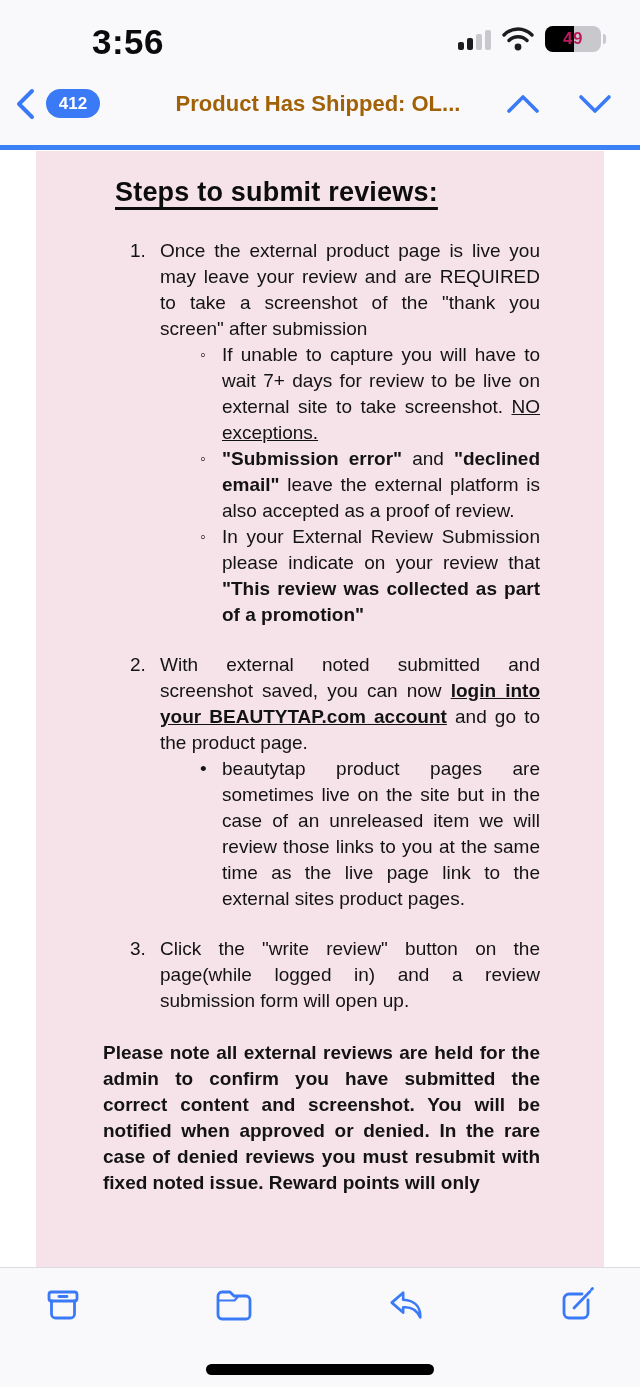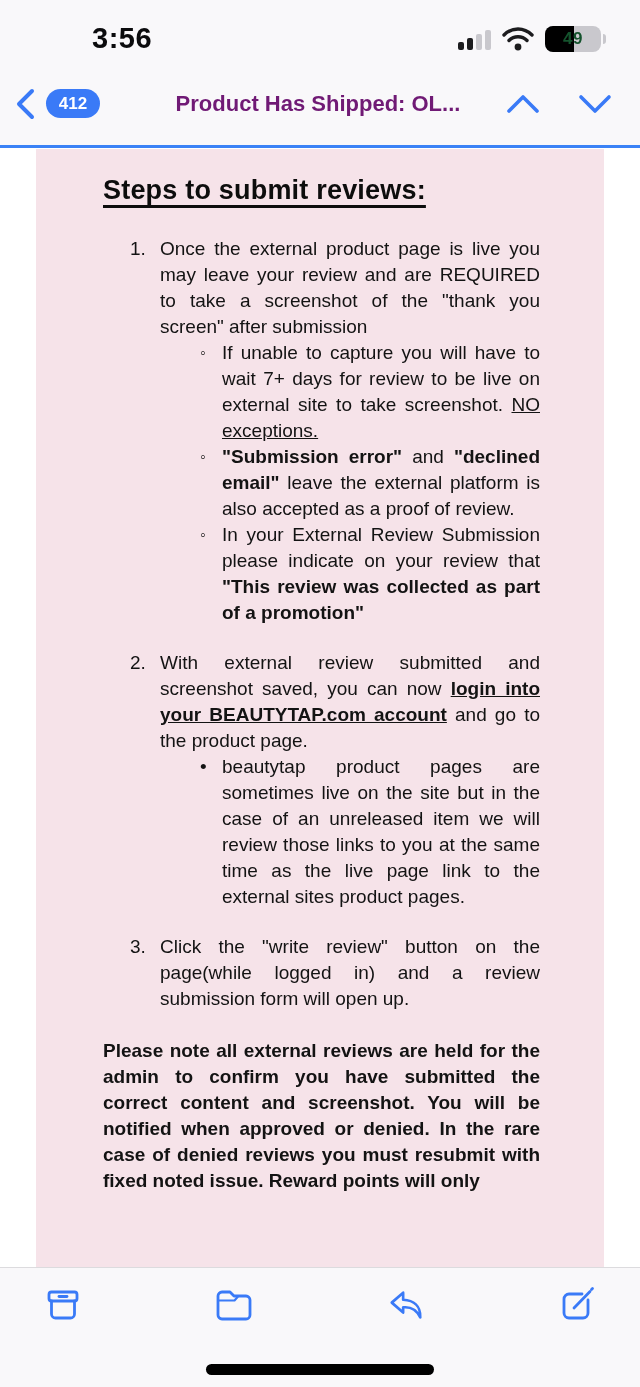--- a/index.html
+++ b/index.html
@@ -8,51 +8,51 @@
     font-family:"Liberation Sans",sans-serif;
     background:#ffffff;
     position:relative;
     overflow:hidden;
     -webkit-font-smoothing:antialiased;
   }
   .phone{width:640px;height:1387px;display:flex;flex-direction:column;background:#f9f8fa;}
 
   
   .statusbar{height:62px;position:relative;flex:0 0 auto;background:#f9f8fa;}
-  .time{position:absolute;left:92px;top:22px;font-size:29px;font-weight:bold;color:#0b0b0d;letter-spacing:.5px;}
+  .time{position:absolute;left:92px;top:22px;font-size:35px;font-weight:bold;color:#0b0b0d;letter-spacing:.5px;}
   .statusicons{position:absolute;right:34px;top:26px;display:flex;align-items:center;gap:10px;}
   .signal{display:flex;align-items:flex-end;gap:3px;height:22px;}
   .signal i{display:block;width:6px;border-radius:2px;background:#1c1c1e;}
   .signal i:nth-child(1){height:8px;}
   .signal i:nth-child(2){height:12px;}
   .signal i:nth-child(3){height:16px;background:#c9c8cd;}
   .signal i:nth-child(4){height:20px;background:#c9c8cd;}
   .battery{position:relative;width:56px;height:26px;border-radius:8px;background:#c9c8cd;overflow:hidden;}
   .battery .fill{position:absolute;left:0;top:0;bottom:0;width:52%;background:#000;}
   .battery .pct{position:absolute;inset:0;display:flex;align-items:center;justify-content:center;
-    color:#14532d;font-size:17px;font-weight:bold;letter-spacing:.5px;}
+    color:#be185d;font-size:17px;font-weight:bold;letter-spacing:.5px;}
   .batcap{width:3px;height:10px;background:#c9c8cd;border-radius:0 3px 3px 0;margin-left:-8px;}
 
   
-  .navbar{height:83px;position:relative;flex:0 0 auto;background:#f9f8fa;border-bottom:3px solid #3b82f6;}
+  .navbar{height:83px;position:relative;flex:0 0 auto;background:#f9f8fa;border-bottom:5px solid #3b82f6;}
   .backwrap{position:absolute;left:14px;top:0;height:100%;display:flex;align-items:center;gap:10px;}
   .pill{background:#3a7af7;color:#fff;border-radius:16px;min-width:54px;height:29px;
     display:flex;align-items:center;justify-content:center;font-size:17px;font-weight:600;padding:0 8px;box-sizing:border-box;}
   .navtitle{position:absolute;left:0;right:4px;top:0;height:100%;display:flex;align-items:center;justify-content:center;
-    font-size:22px;font-weight:bold;color:#701a75;pointer-events:none;}
+    font-size:22px;font-weight:bold;color:#a16207;pointer-events:none;}
   .chevrons{position:absolute;right:28px;top:0;height:100%;display:flex;align-items:center;gap:38px;}
   .icon-svg{display:block;}
 
   
   .emailarea{flex:1 1 auto;background:#ffffff;overflow:hidden;position:relative;}
   .pink{position:absolute;left:36px;top:1px;width:568px;bottom:0;background:#f6e3e9;
     padding:26px 64px 0 67px;box-sizing:border-box;overflow:hidden;color:#131313;}
   .eheading{font-size:27px;font-weight:bold;color:#0d0d0d;
     text-decoration:underline;text-decoration-thickness:3px;text-underline-offset:6px;
-    margin:0 0 30px 0;letter-spacing:.2px;}
+    margin:0 0 30px 12px;letter-spacing:.2px;}
   .block{display:flex;font-size:19px;line-height:26px;}
   .block .txt{flex:1;text-align:justify;}
   .block.numbered{margin-left:27px;margin-top:24px;}
   .block.numbered:first-of-type{margin-top:0;}
   .block.numbered .marker{flex:0 0 30px;}
   .block.sub{margin-left:97px;}
   .block.sub .marker{flex:0 0 22px;font-size:16px;line-height:26px;}
   .block.bullet{margin-left:97px;}
   .block.bullet .marker{flex:0 0 22px;}
   .block.para{margin-top:26px;}
@@ -127,21 +127,21 @@
           <div class="block sub">
             <span class="marker">◦</span>
             <div class="txt"><span class="b">"Submission error"</span><span> and </span><span class="b">"declined email"</span><span> leave the external platform is also accepted as a proof of review.</span></div>
           </div>
           <div class="block sub">
             <span class="marker">◦</span>
             <div class="txt"><span>In your External Review Submission please indicate on your review that </span><span class="b">"This review was collected as part of a promotion"</span></div>
           </div>
           <div class="block numbered">
             <span class="marker">2.</span>
-            <div class="txt"><span>With external review submitted and screenshot saved, you can now </span><span class="b u">login into your BEAUTYTAP.com account</span><span> and go to the product page.</span></div>
+            <div class="txt"><span>With external noted submitted and screenshot saved, you can now </span><span class="b u">login into your BEAUTYTAP.com account</span><span> and go to the product page.</span></div>
           </div>
           <div class="block bullet">
             <span class="marker">•</span>
             <div class="txt"><span>beautytap product pages are sometimes live on the site but in the case of an unreleased item we will review those links to you at the same time as the live page link to the external sites product pages.</span></div>
           </div>
           <div class="block numbered">
             <span class="marker">3.</span>
             <div class="txt"><span>Click the "write review" button on the page(while logged in) and a review submission form will open up.</span></div>
           </div>
           <div class="block para">

